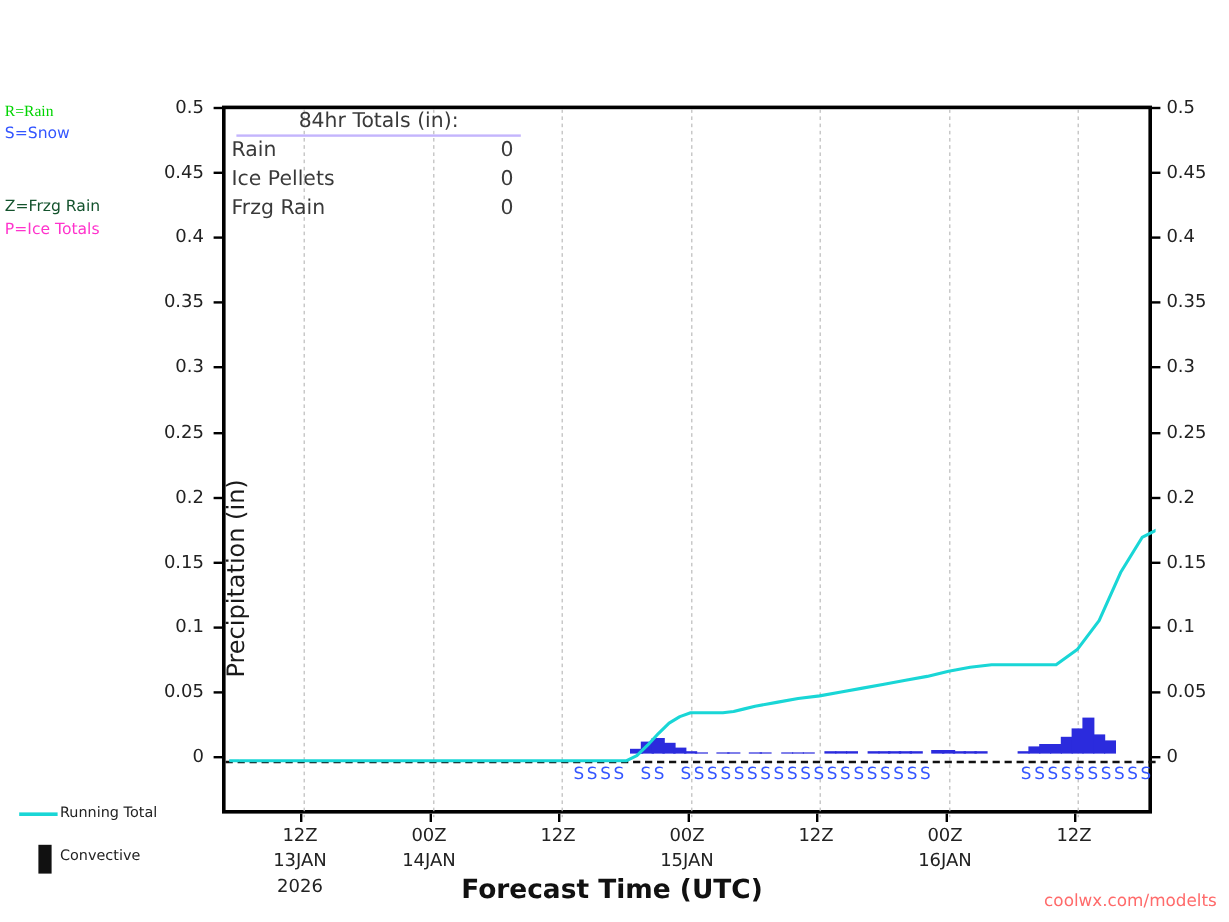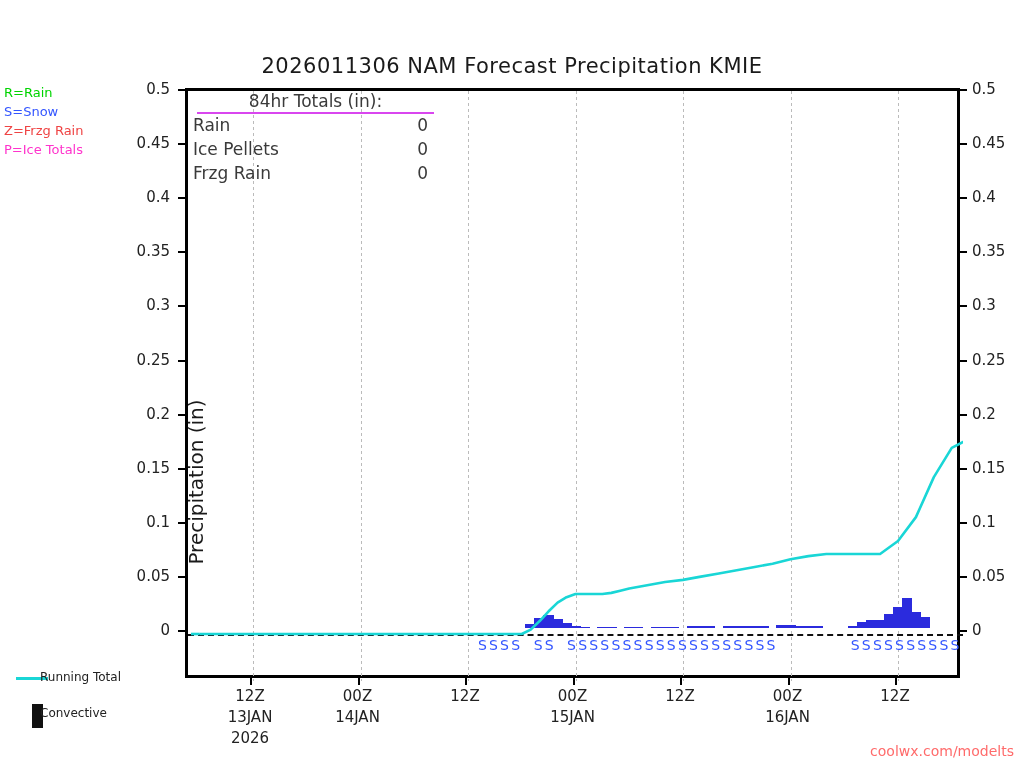--- a/index.html
+++ b/index.html
@@ -7,23 +7,23 @@
        font-family:"DejaVu Sans","Liberation Sans",sans-serif;color:#000;}
 
   #root{position:absolute;left:0;top:0;width:1024px;height:768px;}
 
   .title{position:absolute;left:0;top:54px;width:1024px;text-align:center;
          font-size:21px;letter-spacing:.5px;color:#1a1a1a;}
 
   
   .key{position:absolute;left:4px;top:83px;font-size:13px;line-height:19px;}
   .key div{white-space:nowrap;}
-  .k-rain{color:#00d400;}
+  .k-rain{color:#00d400;font-family:Liberation Serif, serif;}
   .k-snow{color:#3355ff;}
-  .k-frzg{color:#ef4444;}
+  .k-frzg{color:#14532d;margin-top:42px;}
   .k-ice {color:#ff33cc;}
   #plotbox{position:absolute;left:185px;top:88px;width:775px;height:590px;
            border-left:3px solid #000;border-right:3px solid #000;
            border-bottom:3px solid #000;border-top:3px solid #000;
            box-sizing:border-box;}
   .vgrid{position:absolute;top:0;width:1px;height:590px;
          background-image:linear-gradient(#bbb 50%,rgba(255,255,255,0) 0%);
          background-size:1px 6px;background-repeat:repeat-y;}
   .zeroline{position:absolute;left:0;width:775px;height:0;
             border-top:2px dashed #111;}
@@ -49,43 +49,42 @@
           font-size:22px;font-weight:bold;color:#111;}
   .credit{position:absolute;right:10px;top:743px;font-size:14px;color:#ff6b6b;}
 
   
   .legend{position:absolute;left:8px;top:668px;font-size:12px;color:#222;}
   .leg-row{position:relative;height:36px;}
   .leg-line{position:absolute;left:8px;top:9px;width:32px;height:3px;
             background:#19d6d6;}
   .leg-bar{position:absolute;left:24px;top:0px;width:11px;height:24px;
            background:#111;}
-  .leg-txt{position:absolute;left:32px;top:2px;white-space:nowrap;text-align:right;}
+  .leg-txt{position:absolute;left:42px;top:2px;white-space:nowrap;text-align:right;}
 
   
   .totals{position:absolute;left:191px;top:91px;width:245px;
           font-size:17px;color:#3a3a3a;}
-  .tot-head{text-align:center;padding-bottom:1px;border-bottom:2px solid #d946ef;
+  .tot-head{text-align:center;padding-bottom:1px;border-bottom:2px solid #c4b5fd;
             margin:0 2px 1px 6px;color:#3a3a3a;}
   .tot-row{position:relative;height:24px;}
   .tot-name{position:absolute;left:2px;}
   .tot-val{position:absolute;right:8px;}
 
   
   .bar{position:absolute;background:#2b2bdd;bottom:0;}
   #bars{position:absolute;left:0;bottom:0;width:775px;height:120px;}
   #svgline{position:absolute;left:0;top:0;}
   .ptype{position:absolute;font-size:14px;color:#3355ff;white-space:pre;}
 </style>
 </head>
 <body>
 
 <div id="root">
 
-  <div class="title">2026011306 NAM Forecast Precipitation KMIE</div>
 
   <div class="key">
     <div class="k-rain">R=Rain</div>
     <div class="k-snow">S=Snow</div>
     <div class="k-frzg">Z=Frzg Rain</div>
     <div class="k-ice">P=Ice Totals</div>
   </div>
 
   <div class="ytitle-wrap">
     <div class="ytitle">Precipitation (in)</div>
@@ -256,15 +255,16 @@
     <div class="leg-row">
       <span class="leg-line"></span>
       <span class="leg-txt">Running Total</span>
     </div>
     <div class="leg-row">
       <span class="leg-bar"></span>
       <span class="leg-txt">Convective</span>
     </div>
   </div>
 
+  <div class="xtitle">Forecast Time (UTC)</div>
   <div class="credit">coolwx.com/modelts</div>
 
 </div>
 
 </body></html>

